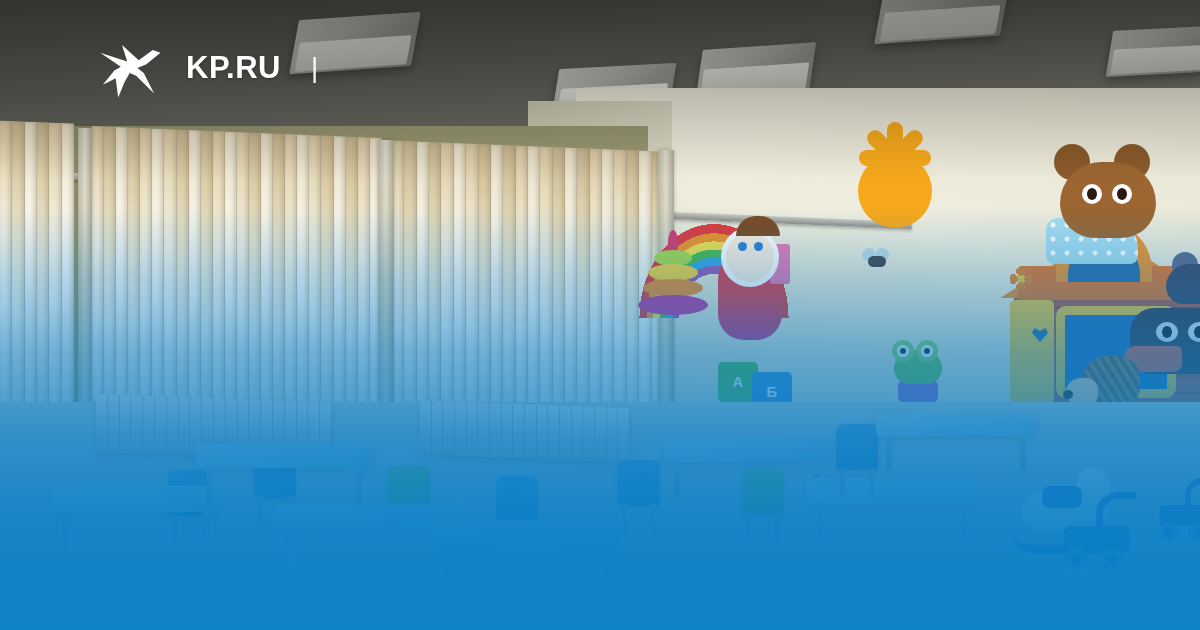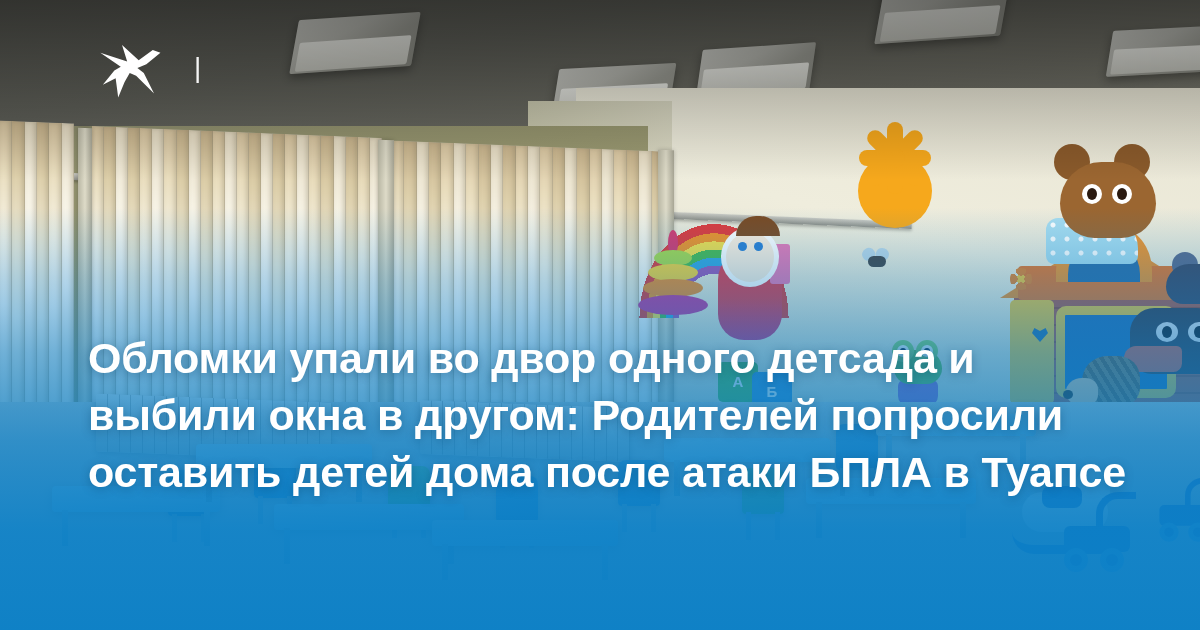--- a/index.html
+++ b/index.html
@@ -684,18 +684,18 @@
     </div>
   </div>
 
   <div class="overlay-top"></div>
   <div class="overlay"></div>
 
   <div class="brand">
     <svg class="bird" viewBox="0 0 100 100" aria-hidden="true">
       <path fill="#ffffff" d="M2 26 L44 40 L36 14 L62 38 L84 22 L96 26 L74 44 L60 50 L70 58 L86 90 L58 62 L48 58 L40 72 L30 96 L26 66 L6 76 L24 54 L34 48 L2 26 Z"></path>
     </svg>
+    <span class="brand-name">KP.RU</span>
     <span class="brand-sep">|</span>
   </div>
 
-  <h1 class="headline">Обломки упали во двор одного детсада и выбили окна в другом: Родителей попросили оставить детей дома после атаки БПЛА в Туапсе</h1>
 
 </div>
 
 </body></html>

